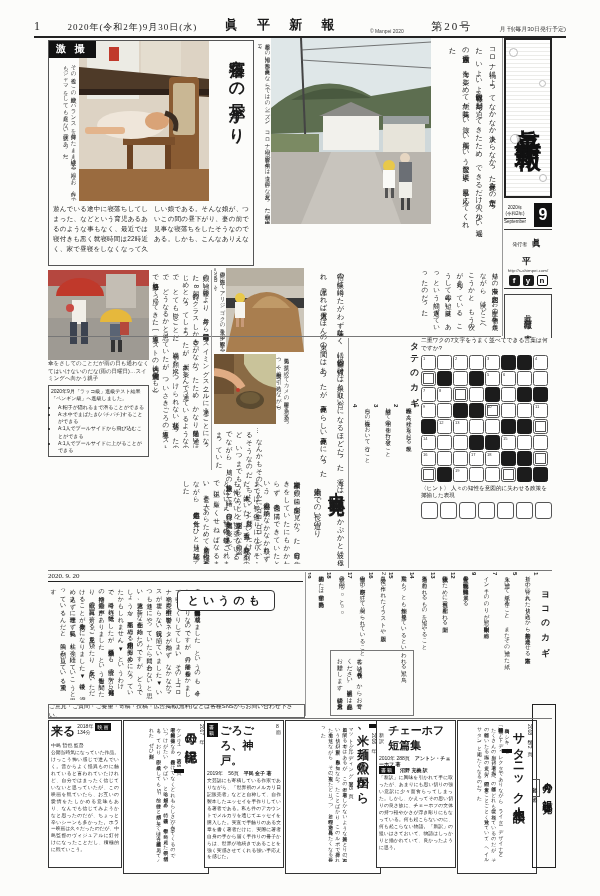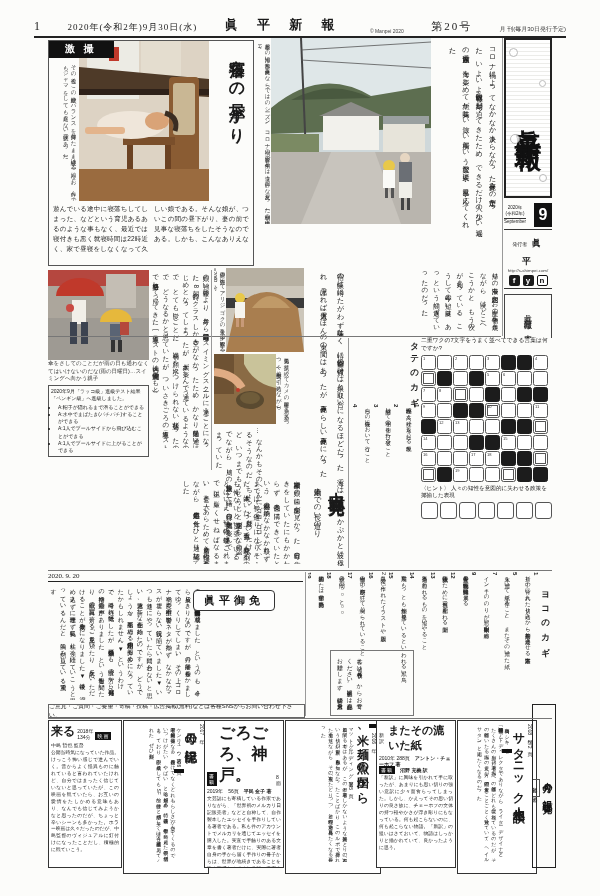--- a/index.html
+++ b/index.html
@@ -17,21 +17,21 @@
   #hdr .copy{font-size:5px;color:#444;}
   #hdr .issue{font-size:11px;letter-spacing:2px;}
   #hdr .freq{font-size:6px;color:#333;}
   
   #frame{position:absolute;left:48px;top:38px;width:504px;height:832px;}
   .blk{position:absolute;overflow:hidden;}
   .rule-h{position:absolute;height:0;border-top:1px solid #777;}
   .rule-v{position:absolute;width:0;border-left:1px solid #999;}
   
   #gekisatsu{left:0;top:2px;width:204px;height:224px;border:1px solid #555;}
-  #gekisatsu .tag{position:absolute;left:-1px;top:-1px;background:#111;color:#fff;font-size:10px;font-weight:bold;letter-spacing:3px;padding:2px 17px;z-index:3;}
+  #gekisatsu .tag{position:absolute;left:-1px;top:-1px;background:#111;color:#fff;font-size:10px;font-weight:bold;letter-spacing:3px;padding:2px 8px;z-index:3;}
   #gekisatsu .row{display:flex;height:160px;}
   #gekisatsu .capcol{width:26px;padding:20px 2px 0 2px;}
   #gekisatsu .hl{width:36px;font-size:16px;font-weight:bold;padding:6px 4px 0 2px;letter-spacing:2px;}
   #gekisatsu .bt{height:58px;padding:3px 4px;column-count:2;column-gap:6px;}
   
   #main-art{left:210px;top:0;width:243px;height:228px;}
   #main-art h1{margin:0 0 3px 0;font-size:29px;letter-spacing:2px;text-align:center;font-weight:bold;}
   #main-art .row{display:flex;height:186px;}
   #main-art .capcol{width:13px;padding-top:2px;}
   #main-art .lead{width:66px;font-size:7px;line-height:1.9;padding:4px 2px 0 2px;}
@@ -109,21 +109,21 @@
   .rev .t-v{font-size:12px;font-weight:bold;letter-spacing:1px;}
   #rev1{left:0;top:682px;width:72px;height:146px;}
   #rev2{left:75px;top:682px;width:78px;height:146px;}
   #rev3{left:156px;top:682px;width:78px;height:146px;}
   #rev4{left:237px;top:682px;width:88px;height:146px;}
   #rev5{left:328px;top:682px;width:78px;height:146px;}
   #rev6{left:409px;top:682px;width:72px;height:146px;}
   #av{left:484px;top:666px;width:20px;height:158px;border:1.5px solid #222;display:flex;flex-direction:row-reverse;align-items:center;padding:2px 1px;}
   #av .t{font-size:10px;font-weight:bold;letter-spacing:2px;color:#111;}
   #av .s{font-size:5.5px;border:1px solid #555;padding:2px 0;margin-top:4px;letter-spacing:1px;}
-  .hdrrow{display:flex;align-items:flex-end;gap:2px;padding:2px;}
+  .hdrrow{display:flex;align-items:flex-start;gap:2px;padding:2px;}
   svg{display:block;}
 </style>
 </head>
 <body>
 
 <div id="paper">
 
   <div id="hdr">
     <span class="pgnum serif">1</span>
     <span class="date serif">2020年(令和2年)9月30日(水)</span>
@@ -451,21 +451,21 @@
           </div>
         </div>
     </div>
     <div class="blk" id="ansnote">
       <div class="v">答えは各種SNSからお寄せください。正解者には記念品をお贈りします。締切は来月末日。</div>
     </div>
 
     <div class="blk" id="gomen">
       <div class="dateline serif">2020. 9. 20</div>
       <div class="wrap">
-        <div class="titlebox serif">眞平御免</div>
+        <div class="titlebox serif">というのも</div>
         <div class="bd v">今月の紙面の編集も無事「締切間際」進行と相成りました、というのも、今さら反省しきりなのですが、月の前半は余裕をかましてゆっくりしてしまい、その上、コロナ禍や夏の不摂生の影響でネタが揃わず、なかなかマスが埋まらない状況に陥っていました。▼いつも通りにやっていたら間に合わないと思い、急遽、新たな企画を始めたのですが、どうでしょうか? 紙面を埋める印刷用語の紹介も多めになっていたかもしれません。▼というわけで、今号は遅れ気味でしたが、新企画以外にも、読者の方から毎月発刊への期待や激励の声がありました、という報告を聞いたり、表紙の写真に対するご意見を頂いたり、反応をいただけることが大変励みになりました。▼今後は、溜め込まずに無理せず気長に、粘り強く続けていこうと思っているんだと、胸に刻み直している次第です。</div>
       </div>
     </div>
 
     <div class="blk" id="notice-bar">
       <span>ご意見・ご質問・ご要望・寄稿・投稿・広告掲載(無料)などは各種SNSからお問い合わせ下さい。</span>
     </div>
 
     <div class="blk rev" id="rev1">
       <div class="hdrrow">
@@ -486,21 +486,21 @@
       <div class="v meta" style="height:138px;">
         <span>ケン・リュウ 著</span>　<span>526頁</span>
         <span class="lbl">書籍</span>
       </div>
       <div class="bd-v v" style="height:138px;flex:1;">著者の短篇集の第二弾となる。表題作だけでなくどれも「らしさ」が染みてくるので、言いつけがたい、やばい、と唸る短篇が多め。特に表題作は、十数年の時を超えた親子の情感が詰まっており、小説の構成としても、SF的な仕掛けと情感が美しく溶け合う読後感を与えてくれた。ぜひ続刊も。</div>
     </div>
 
     <div class="blk rev" id="rev3">
       <div class="hdrrow">
         <span class="lbl">書籍</span>
-        <span class="t-h serif" style="font-size:16px;">ごろごろ、神戸。</span>
+        <span class="t-h serif" style="font-size:11px;">ごろごろ、神戸。</span>
         <span class="meta">8面</span>
       </div>
       <div class="meta" style="padding:0 2px;">
         <span>2019年</span>　<span>56頁</span>　<b>平民 金子 著</b>
       </div>
       <div class="bd-h" style="height:108px;">文芸誌にも寄稿している作家でありながら、「世界初のメルカリ日記販売者」などと自称して、自作製本したエッセイを手作りしている著者である。私も件のアカウントでメルカリを通じてエッセイを購入した。実直で手触りのある文章を書く著者だけに、実際に著者自身の手から届く手作りの冊子からは、世界が地続きであることを強く実感させてくれる強い手応えを感じた。</div>
     </div>
 
     <div class="blk rev" id="rev4" style="display:flex;flex-direction:row-reverse;padding:3px;">
       <div class="v meta" style="height:138px;">
@@ -509,21 +509,21 @@
       <span class="t-v serif v" style="height:138px;">米、麺、魚の国から</span>
       <div class="v meta" style="height:138px;">
         <span>マット・グールディング 著</span>　<span>245頁</span>
       </div>
       <div class="bd-v v" style="height:138px;flex:1;">日本に関する本ではあるが、この本の著者にしかないような外国人ひとりの「視点」という切り口が新鮮で、私自身も知らなかったことばかり。このルポで紹介された土地を巡りながら、その「視点」をたどりつつ、旅と料理の魅力を再発見したくなる一冊だった。</div>
     </div>
 
     <div class="blk rev" id="rev5">
       <div class="hdrrow" style="align-items:center;">
         <span class="meta">新訳</span>
-        <span class="t-h serif" style="font-size:11px;">またその漉いた紙</span>
+        <span class="t-h serif" style="font-size:11px;">チェーホフ短篇集</span>
       </div>
       <div class="meta" style="padding:0 2px;">
         <span>2010年</span> <span>288頁</span>　<b>アントン・チェーホフ 著</b><br>
         <span class="lbl">書籍</span>　<b>沼野 充義 訳</b>
       </div>
       <div class="bd-h" style="height:100px;">「新訳」に興味を引かれて手に取ったが、あまりにも思い切りの強い意訳に少々面食らってしまった。しかし、かえってその思い切りの良さ故に、チェーホフの文体の持つ軽やかさが浮き彫りにもなっている。何も起こらないのに、何も起こらない物語。「新訳」の狙いはさておいて、物語はしっかりと描かれていて、良かったように思う。</div>
     </div>
 
     <div class="blk rev" id="rev6" style="display:flex;flex-direction:row-reverse;padding:3px;">
       <div class="v meta" style="height:138px;">

